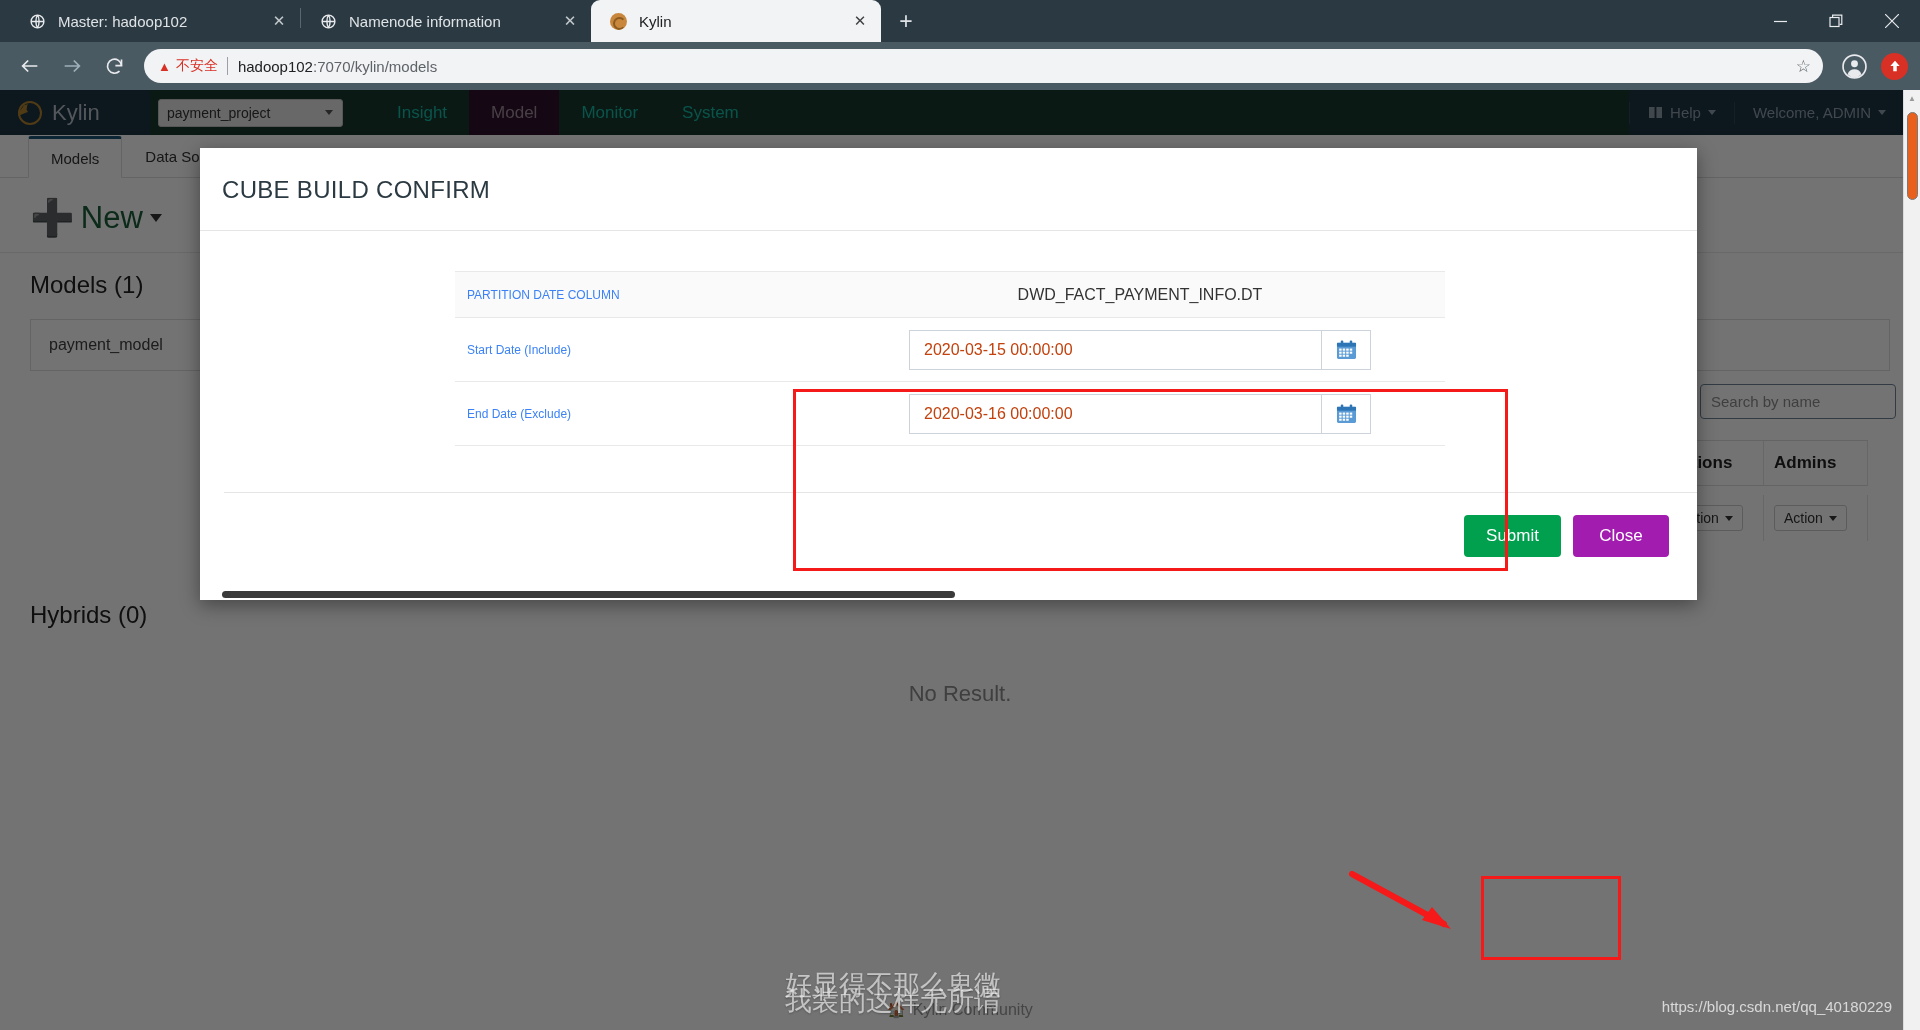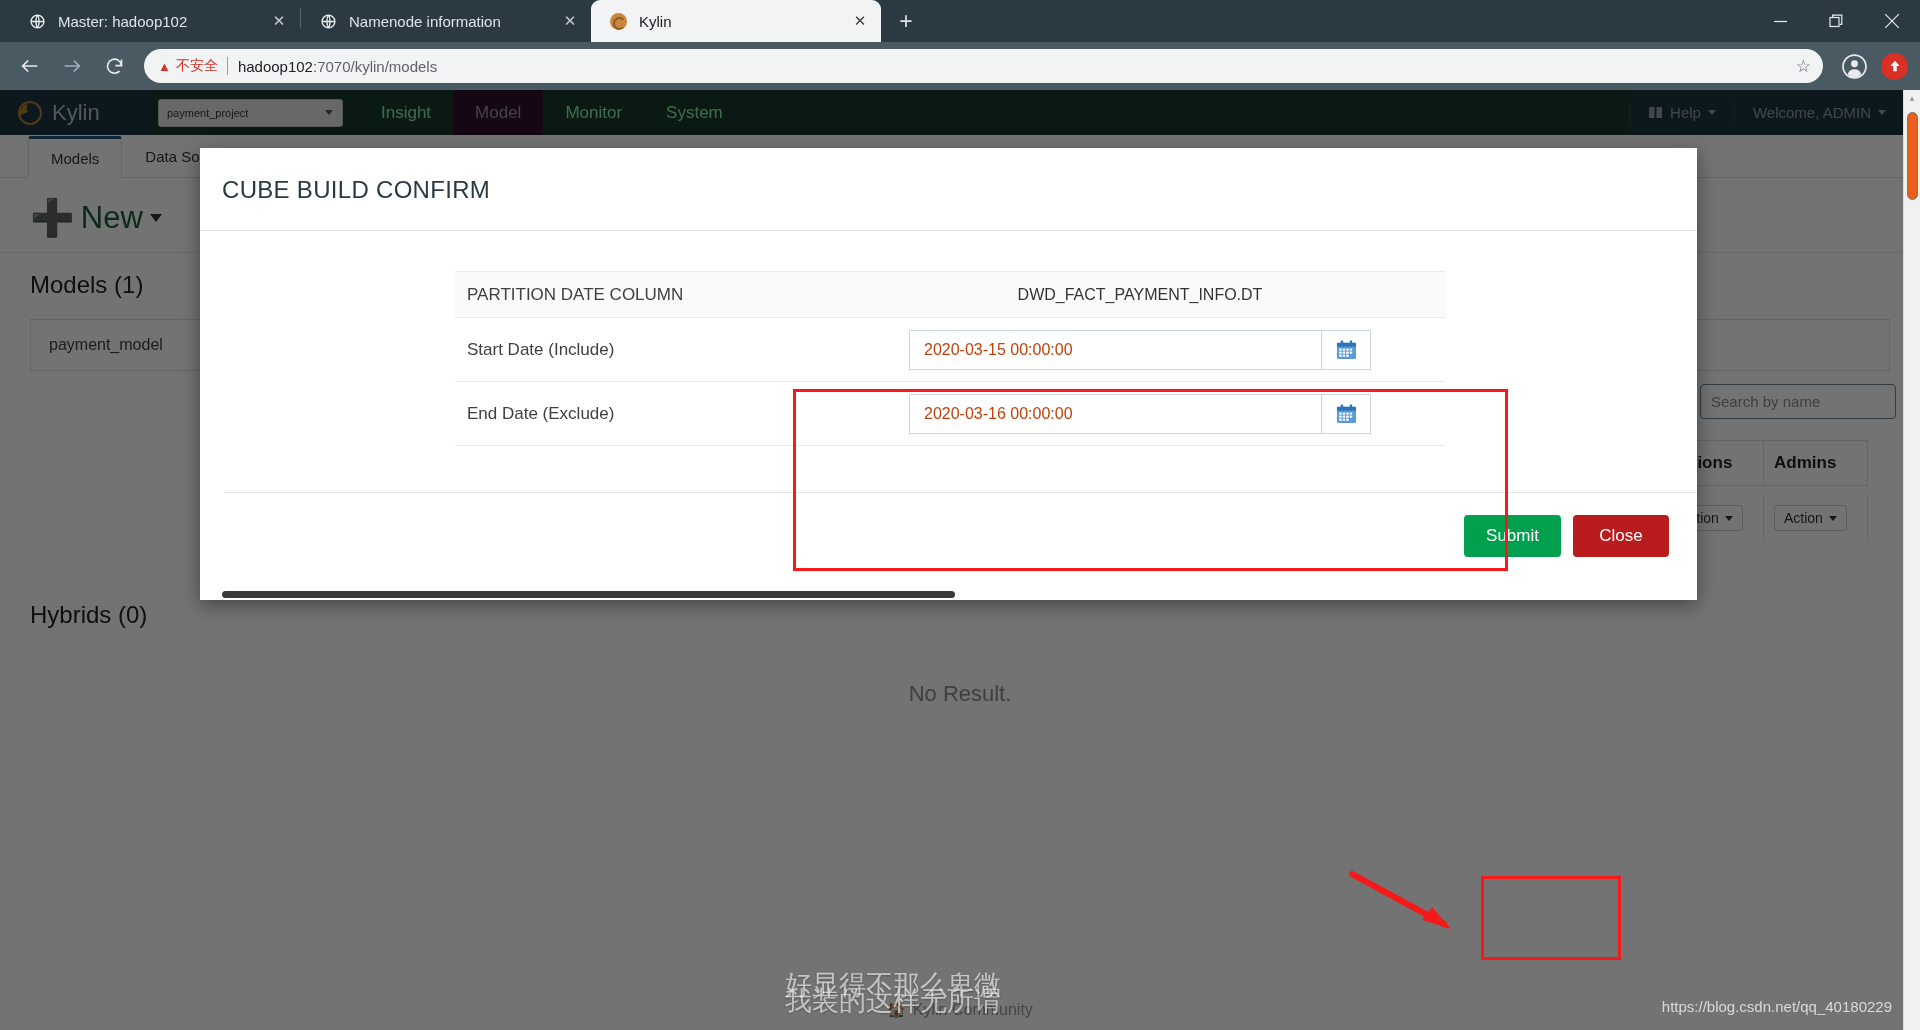--- a/index.html
+++ b/index.html
@@ -175,37 +175,37 @@
     flex: 1;
     background: #17392c;
     display: flex;
     align-items: center;
   }
   .projsel {
     width: 185px; height: 28px;
     background: #e7e7e7;
     border: 1px solid #c2c2c2;
     border-radius: 3px;
-    margin: 0 16px 0 8px;
+    margin: 0 32px 0 8px;
     display: flex; align-items: center;
     padding: 0 8px;
-    font-size: 11px; color: #333;
+    font-size: 14px; color: #333;
     position: relative;
   }
   .projsel .caret {
     position: absolute; right: 9px;
     border-left: 4px solid transparent;
     border-right: 4px solid transparent;
     border-top: 5px solid #555;
   }
   .navitem {
     padding: 0 22px;
     height: 45px;
     display: flex; align-items: center;
-    color: #86efac;
+    color: #14b8a6;
     font-size: 17px;
   }
   .navitem.active { background: #30112b; color: #9e8f9c; }
   .nav-right {
     background: #1d3344;
     display: flex; align-items: center;
     padding-right: 16px;
   }
   .nav-right .navitem { color: #90a0ab; font-size: 15px; padding: 16px 18px; }
   .nav-right .sep { width: 1px; height: 22px; background: #2e4557; }
@@ -390,22 +390,22 @@
     width: 990px;
     margin-left: 255px;
     border-collapse: collapse;
   }
   .build-table tr { height: 46px; }
   .build-table td { border-bottom: 1px solid #e9e9e9; vertical-align: middle; }
   .build-table tr:first-child td { border-top: 1px solid #e9e9e9; background: #fafafa; }
   .td-label {
     width: 380px;
     padding-left: 12px;
-    font-size: 17px;
-    color: #404040;
+    font-size: 12px;
+    color: #3b82f6;
   }
   .td-value {
     text-align: center;
     font-size: 16px;
     color: #333;
   }
   .date-row td { height: 64px; }
   .inputgroup {
     display: flex;
     width: 462px;
@@ -461,21 +461,21 @@
   .btn {
     border: none;
     border-radius: 4px;
     color: #fff;
     font-size: 17px;
     padding: 11px 22px;
     font-family: "Liberation Sans", sans-serif;
     min-width: 96px;
   }
   .btn-submit { background: #00a04f; }
-  .btn-close { background: #b91c1c; }
+  .btn-close { background: #a21caf; }
 
   
   .modal-hscroll {
     height: 12px;
     background: #fff;
     position: relative;
     border-top: 1px solid #fff;
   }
   .modal-hscroll .thumb {
     position: absolute;

